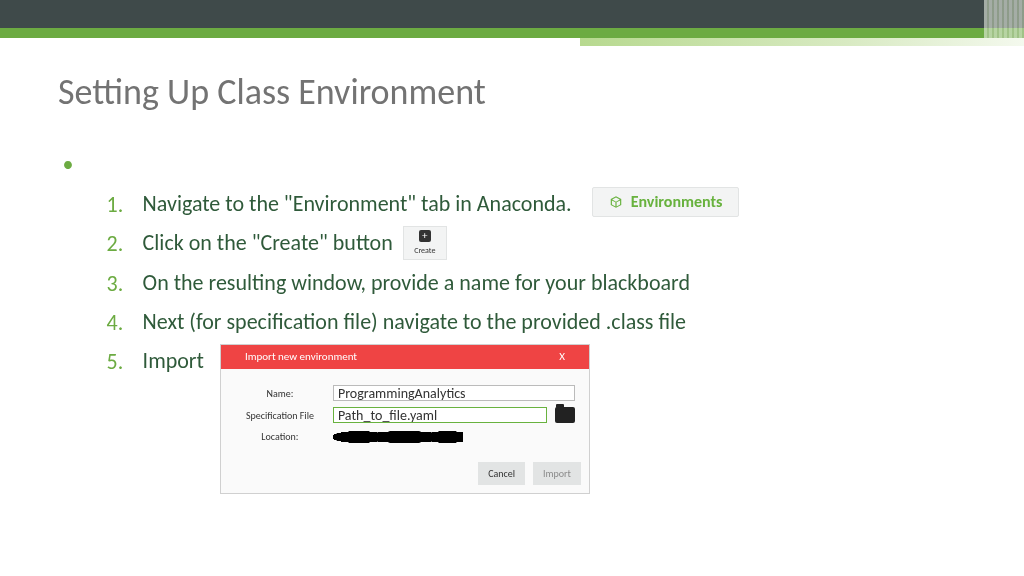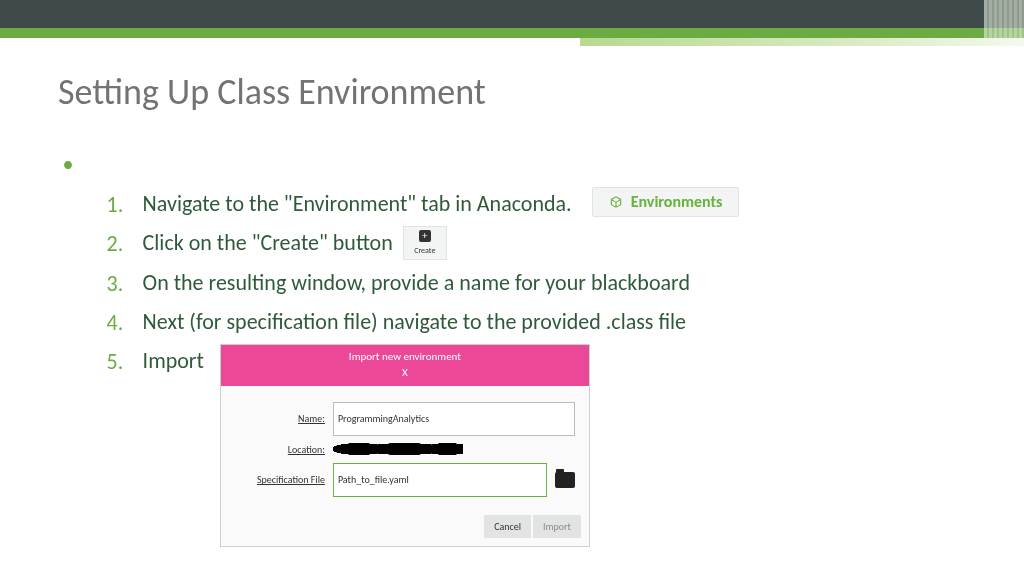--- a/index.html
+++ b/index.html
@@ -147,50 +147,48 @@
     display: inline-block;
     width: 370px;
     border: 1px solid #d0d0d0;
     font-size: 11px;
     color: #333;
     background: #fafafa;
     margin-left: 16px;
     vertical-align: top;
   }
   .dialog-titlebar {
-    background: #ec4899;
+    background: #ef4444;
     color: #fff;
     display: flex;
     justify-content: space-between;
     align-items: center;
     padding: 4px 24px;
     font-size: 11px;
-    flex-direction: column;
   }
   .dialog-body {
     padding: 10px 14px 6px;
   }
   .form-row {
     display: flex;
     align-items: center;
     margin: 6px 0;
     gap: 8px;
   }
   .form-row label {
     width: 90px;
-    text-align: right;
+    text-align: center;
     font-size: 10px;
-    text-decoration: underline;
   }
   .form-row .field {
     flex: 1;
     border: 1px solid #bbb;
-    height: 34px;
+    height: 16px;
     padding: 0 4px;
-    font-size: 10px;
+    font-size: 14px;
     display: flex;
     align-items: center;
     background: #fff;
   }
   .field.green { border-color: #68b23e; }
   .scribble {
     width: 130px; height: 12px;
     background:
       radial-gradient(ellipse 28px 6px at 20% 50%, #000 98%, transparent 100%),
       radial-gradient(ellipse 42px 6px at 55% 50%, #000 98%, transparent 100%),
@@ -206,21 +204,21 @@
     content:"";
     position:absolute;
     top:-3px; left:1px;
     width:8px; height:4px;
     background:#222;
     border-radius:1px;
   }
   .dialog-actions {
     display: flex;
     justify-content: flex-end;
-    gap: 2px;
+    gap: 8px;
     padding: 6px 8px 8px;
   }
   .dlg-btn {
     background: #e2e4e4;
     border: none;
     padding: 4px 10px;
     font-size: 10px;
     color: #333;
   }
   .dlg-btn.dim { color: #8a8a8a; }
@@ -274,27 +272,27 @@
             <div class="dialog-titlebar">
               <span>Import new environment</span>
               <span>X</span>
             </div>
             <div class="dialog-body">
               <div class="form-row">
                 <label>Name:</label>
                 <span class="field">ProgrammingAnalytics</span>
               </div>
               <div class="form-row">
-                <label>Location:</label>
-                <span class="scribble"></span>
-              </div>
-              <div class="form-row">
                 <label>Specification File</label>
                 <span class="field green">Path_to_file.yaml</span>
                 <span class="folder-icon"></span>
+              </div>
+              <div class="form-row">
+                <label>Location:</label>
+                <span class="scribble"></span>
               </div>
             </div>
             <div class="dialog-actions">
               <span class="dlg-btn">Cancel</span>
               <span class="dlg-btn dim">Import</span>
             </div>
           </span>
         </li>
 
       </ol>

